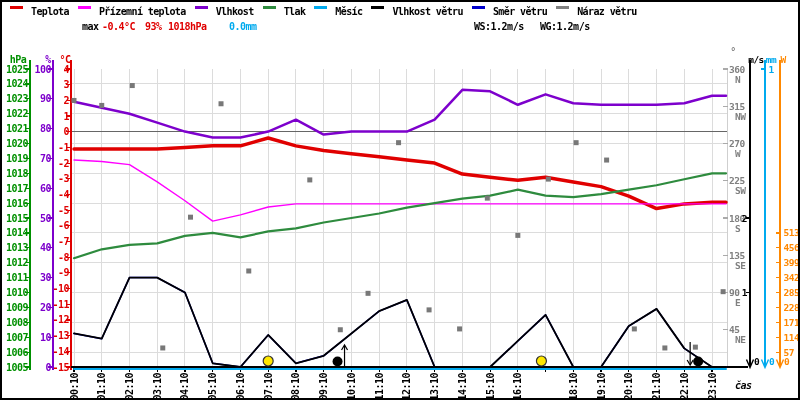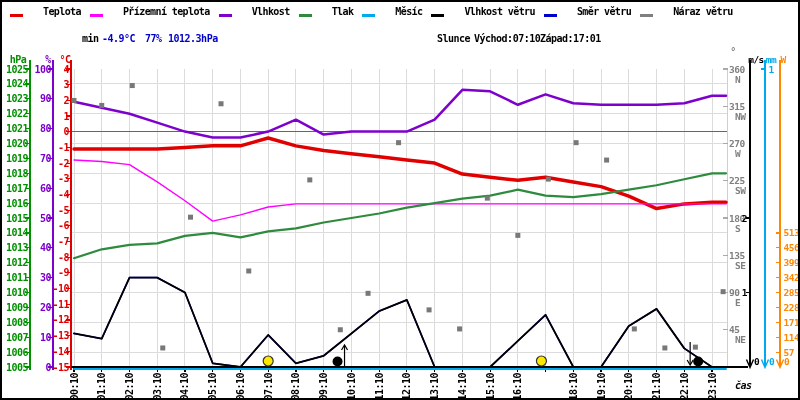--- a/index.html
+++ b/index.html
@@ -3,21 +3,21 @@
 <meta charset="utf-8">
 <style>
   html,body{margin:0;padding:0;background:#fff;}
   .screen{
     position:relative;width:796px;height:396px;border:2px solid #000;
     background:#fff;overflow:hidden;
     font-family:"DejaVu Sans Mono",monospace;font-weight:bold;
   }
   .legend{position:absolute;top:4px;left:8px;display:flex;gap:9px;align-items:center;
     font-size:10px;letter-spacing:-0.6px;white-space:nowrap;}
-  .legend .li{display:inline-flex;align-items:flex-end;gap:20px;}
+  .legend .li{display:inline-flex;align-items:flex-start;gap:8px;}
   .legend .sw{display:inline-block;width:13px;height:3px;}
   .srow{position:absolute;left:0;width:100%;height:12px;font-size:10px;letter-spacing:-0.5px;}
   .srow span{position:absolute;white-space:nowrap;}
   .c-max{color:#e00000;} .c-min{color:#0000cc;} .c-precip{color:#00aaee;} .c-black{color:#000;}
   .title{position:absolute;top:45px;left:340px;width:120px;text-align:center;
     font-size:14px;letter-spacing:1px;color:#000;}
   #chart{position:absolute;left:0;top:0;}
 </style>
 </head>
 <body>
@@ -52,28 +52,28 @@
     <span class="li">
         <i class="sw" style="background: rgb(0, 0, 204);"></i>
         <span>Směr větru</span>
       </span>
     <span class="li">
         <i class="sw" style="background: rgb(128, 128, 128);"></i>
         <span>Náraz větru</span>
       </span>
   </div>
 
-  <div class="srow" style="top:31px">
-    <span style="left:80px" class="c-black">min</span>
-    <span style="left:100px" class="c-min">-4.9°C</span>
-    <span style="left:143px" class="c-min">77%</span>
-    <span style="left:166px" class="c-min">1012.3hPa</span>
-    <span style="left:435px" class="c-black">Slunce</span>
-    <span style="left:472px" class="c-black">Východ:07:10</span>
-    <span style="left:538px" class="c-black">Západ:17:01</span>
+  <div class="srow" style="top:19px">
+    <span style="left:80px" class="c-black">max</span>
+    <span style="left:100px" class="c-max">-0.4°C</span>
+    <span style="left:143px" class="c-max">93%</span>
+    <span style="left:166px" class="c-max">1018hPa</span>
+    <span style="left:227px" class="c-precip">0.0mm</span>
+    <span style="left:472px" class="c-black">WS:1.2m/s</span>
+    <span style="left:538px" class="c-black">WG:1.2m/s</span>
   </div>
 
 
   <svg id="chart" width="796" height="396">
       <line x1="69" y1="81.9" x2="725" y2="81.9" stroke="#dcdcdc" stroke-width="1" shape-rendering="crispEdges"></line>
       <line x1="69" y1="111.7" x2="725" y2="111.7" stroke="#dcdcdc" stroke-width="1" shape-rendering="crispEdges"></line>
       <line x1="69" y1="141.5" x2="725" y2="141.5" stroke="#dcdcdc" stroke-width="1" shape-rendering="crispEdges"></line>
       <line x1="69" y1="171.3" x2="725" y2="171.3" stroke="#dcdcdc" stroke-width="1" shape-rendering="crispEdges"></line>
       <line x1="69" y1="201.1" x2="725" y2="201.1" stroke="#dcdcdc" stroke-width="1" shape-rendering="crispEdges"></line>
       <line x1="69" y1="230.9" x2="725" y2="230.9" stroke="#dcdcdc" stroke-width="1" shape-rendering="crispEdges"></line>

